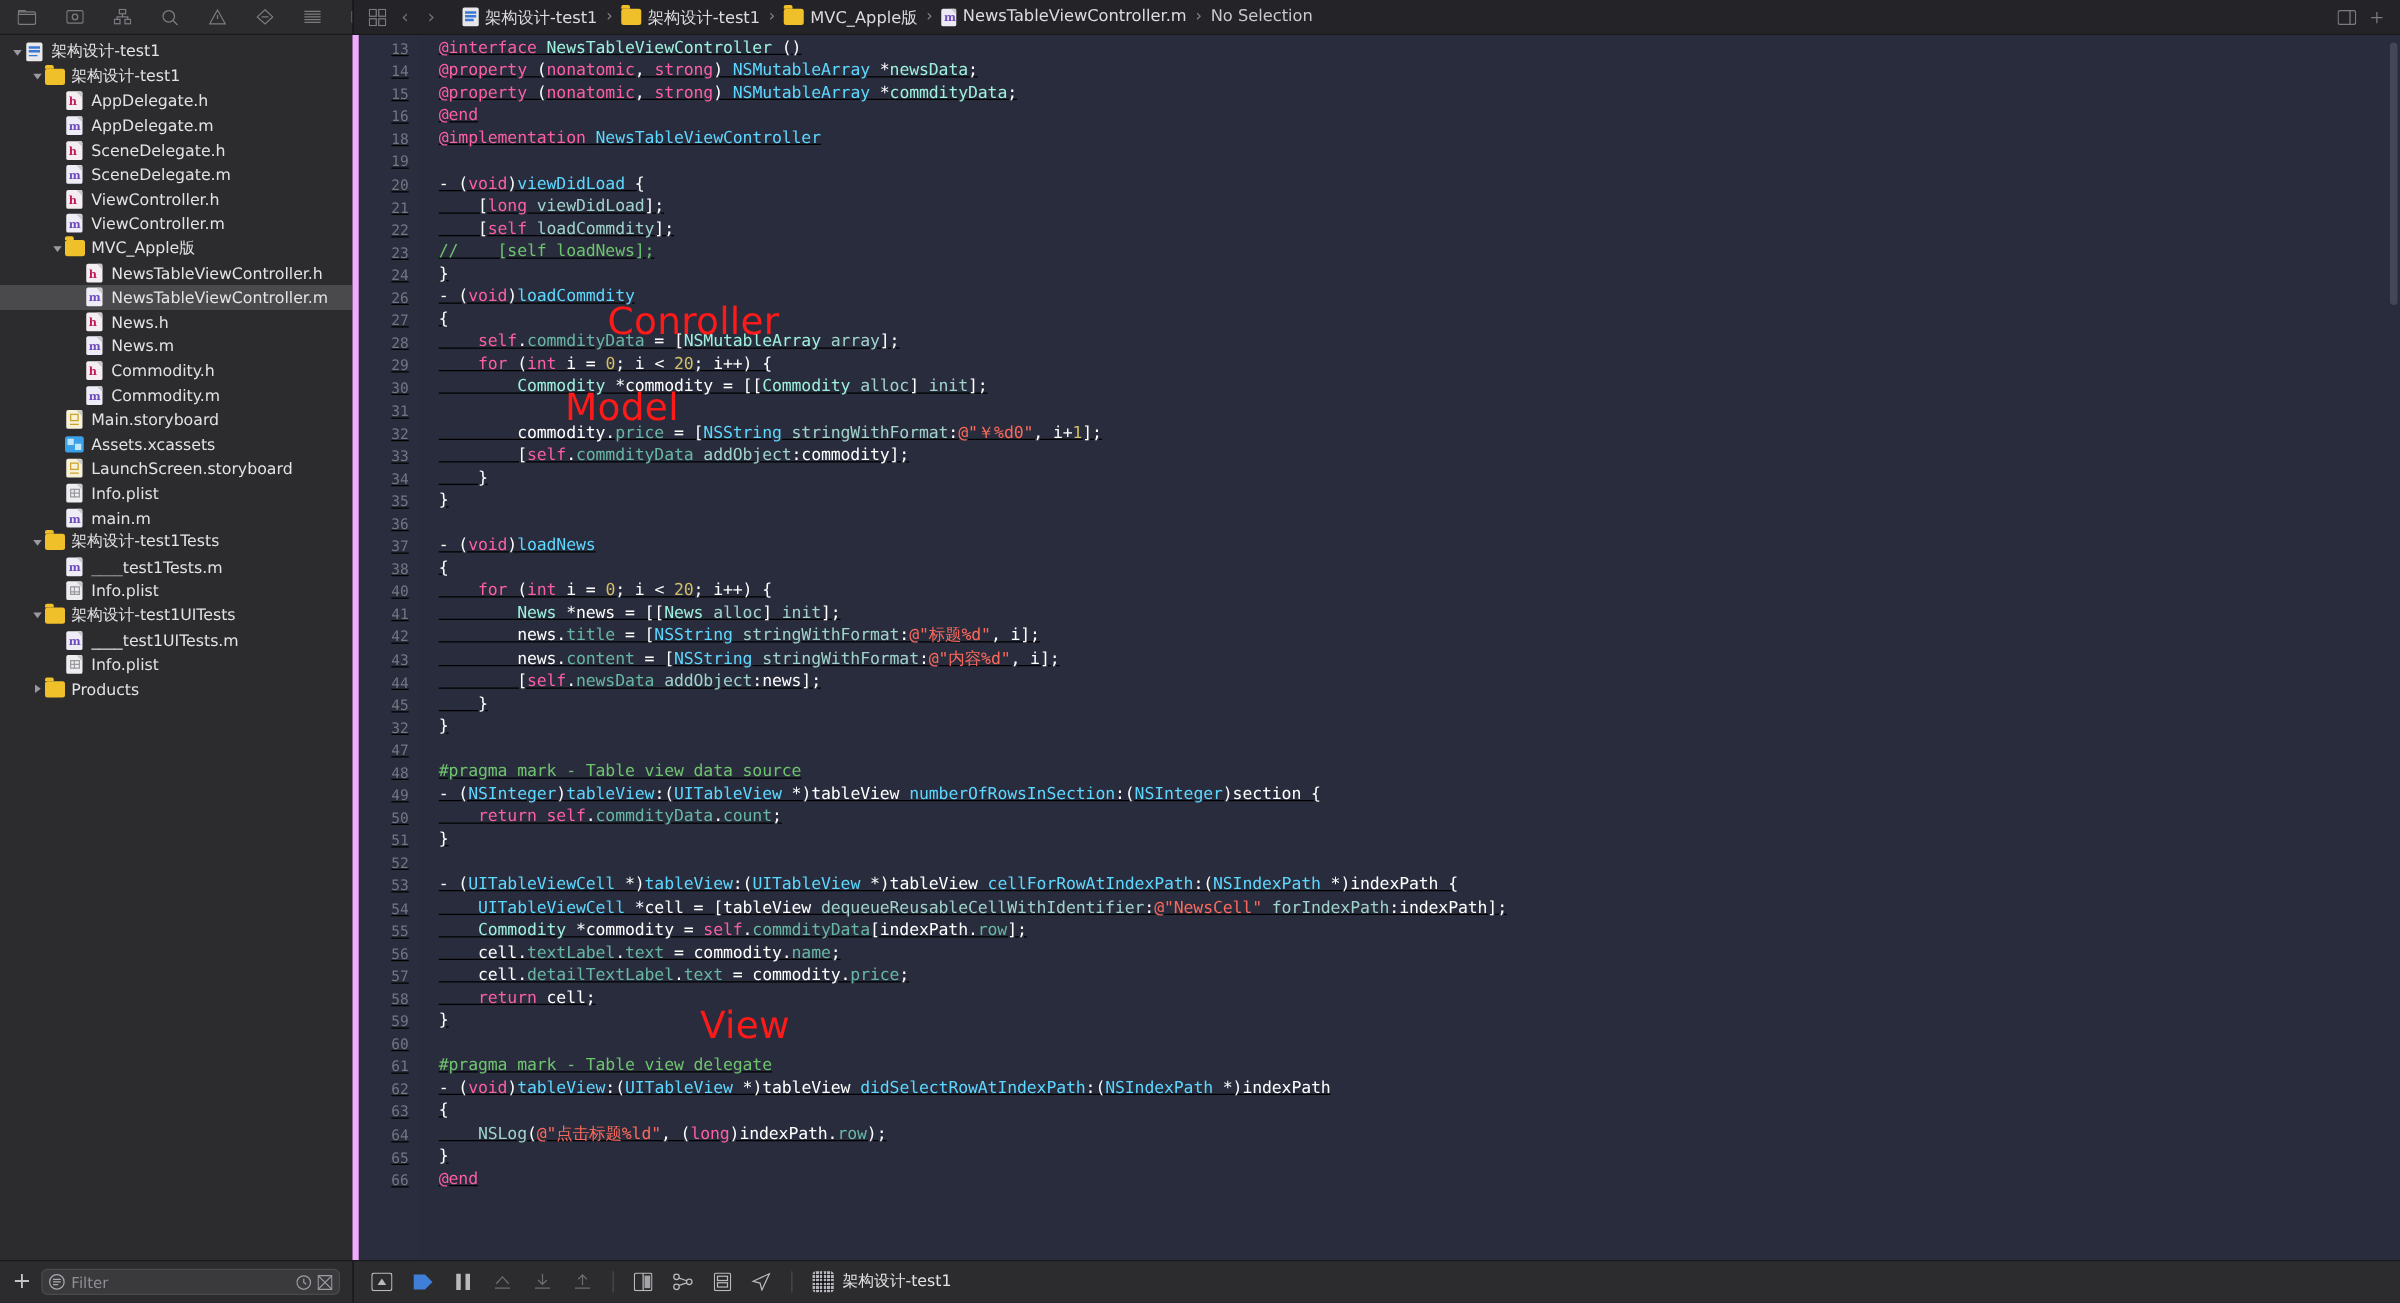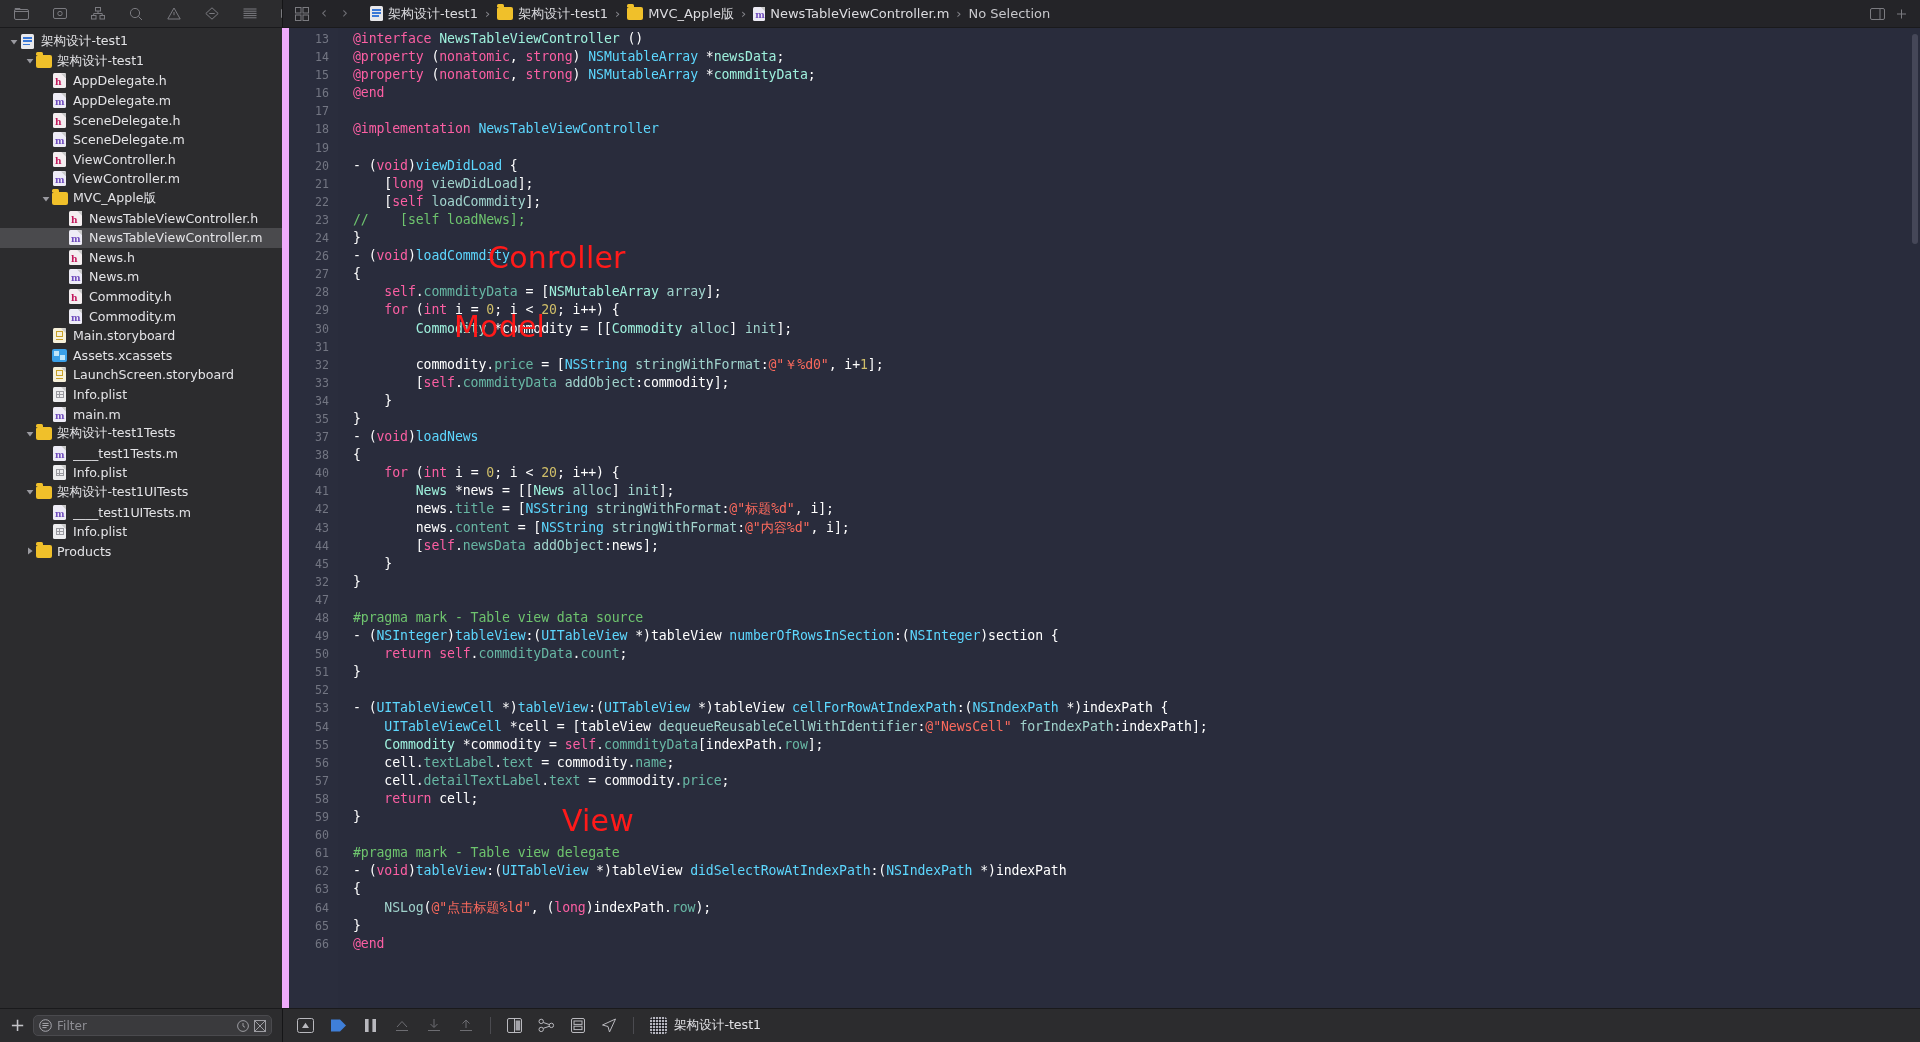--- a/index.html
+++ b/index.html
@@ -56,22 +56,23 @@
   .row.selected { background: #4a4a4d; }
   .tw { width: 11px; flex: 0 0 11px; color: #9a9aa0; font-size: 8px; display:flex; align-items:center; justify-content:center; }
   .tw.empty { color: transparent; }
   .tw.collapsed svg { transform: rotate(-90deg); }
   .row-ico { width: 17px; flex: 0 0 17px; display: flex; align-items: center; justify-content: center; margin-right: 5px; }
   .row-label { overflow: hidden; text-overflow: ellipsis; }
 
   
   .editor {
     flex: 1; background: #292c3c; position: relative; overflow: hidden;
-    border-left: 7px solid #f0abfc;
+    border-left: 5px solid #f0abfc;
     font-family: "DejaVu Sans Mono", "Liberation Mono", monospace;
+    text-decoration: underline;
   }
   .gutter-bg { position: absolute; left: 0; top: 0; bottom: 0; width: 49px; background: #2a2d3d; }
   .code { position: relative; padding-top: 2px; }
   .cl { display: flex; height: 18.1px; align-items: center; font-size: 13.2px; line-height: 18.1px; }
   .ln {
     width: 49px; flex: 0 0 49px; text-align: right; padding-right: 9px;
     color: #737683; font-size: 11.6px; user-select: none;
   }
   .src { padding-left: 15px; white-space: pre; letter-spacing: -0.1px; }
 
@@ -634,24 +635,20 @@
           </div>
           <div class="cl">
             <span class="ln">15</span>
             <span class="src"><span class="kw">@property</span><span class="plain"> (</span><span class="kw">nonatomic</span><span class="plain">, </span><span class="kw">strong</span><span class="plain">) </span><span class="teal">NSMutableArray</span><span class="plain"> *</span><span class="grn">commdityData</span><span class="plain">;</span></span>
           </div>
           <div class="cl">
             <span class="ln">16</span>
             <span class="src"><span class="kw">@end</span></span>
           </div>
           <div class="cl">
-            <span class="ln">17</span>
-            <span class="src"></span>
-          </div>
-          <div class="cl">
             <span class="ln">18</span>
             <span class="src"><span class="kw">@implementation</span><span class="plain"> </span><span class="teal">NewsTableViewController</span></span>
           </div>
           <div class="cl">
             <span class="ln">19</span>
             <span class="src"></span>
           </div>
           <div class="cl">
             <span class="ln">20</span>
             <span class="src"><span class="plain">- (</span><span class="kw">void</span><span class="plain">)</span><span class="teal">viewDidLoad</span><span class="plain"> {</span></span>
@@ -703,20 +700,24 @@
             <span class="ln">33</span>
             <span class="src"><span class="plain">        [</span><span class="kw">self</span><span class="plain">.</span><span class="prop">commdityData</span><span class="plain"> </span><span class="msg">addObject</span><span class="plain">:commodity];</span></span>
           </div>
           <div class="cl">
             <span class="ln">34</span>
             <span class="src"><span class="plain">    }</span></span>
           </div>
           <div class="cl">
             <span class="ln">35</span>
             <span class="src"><span class="plain">}</span></span>
+          </div>
+          <div class="cl">
+            <span class="ln">36</span>
+            <span class="src"></span>
           </div>
           <div class="cl">
             <span class="ln">37</span>
             <span class="src"><span class="plain">- (</span><span class="kw">void</span><span class="plain">)</span><span class="teal">loadNews</span></span>
           </div>
           <div class="cl">
             <span class="ln">38</span>
             <span class="src"><span class="plain">{</span></span>
           </div>
           <div class="cl">

